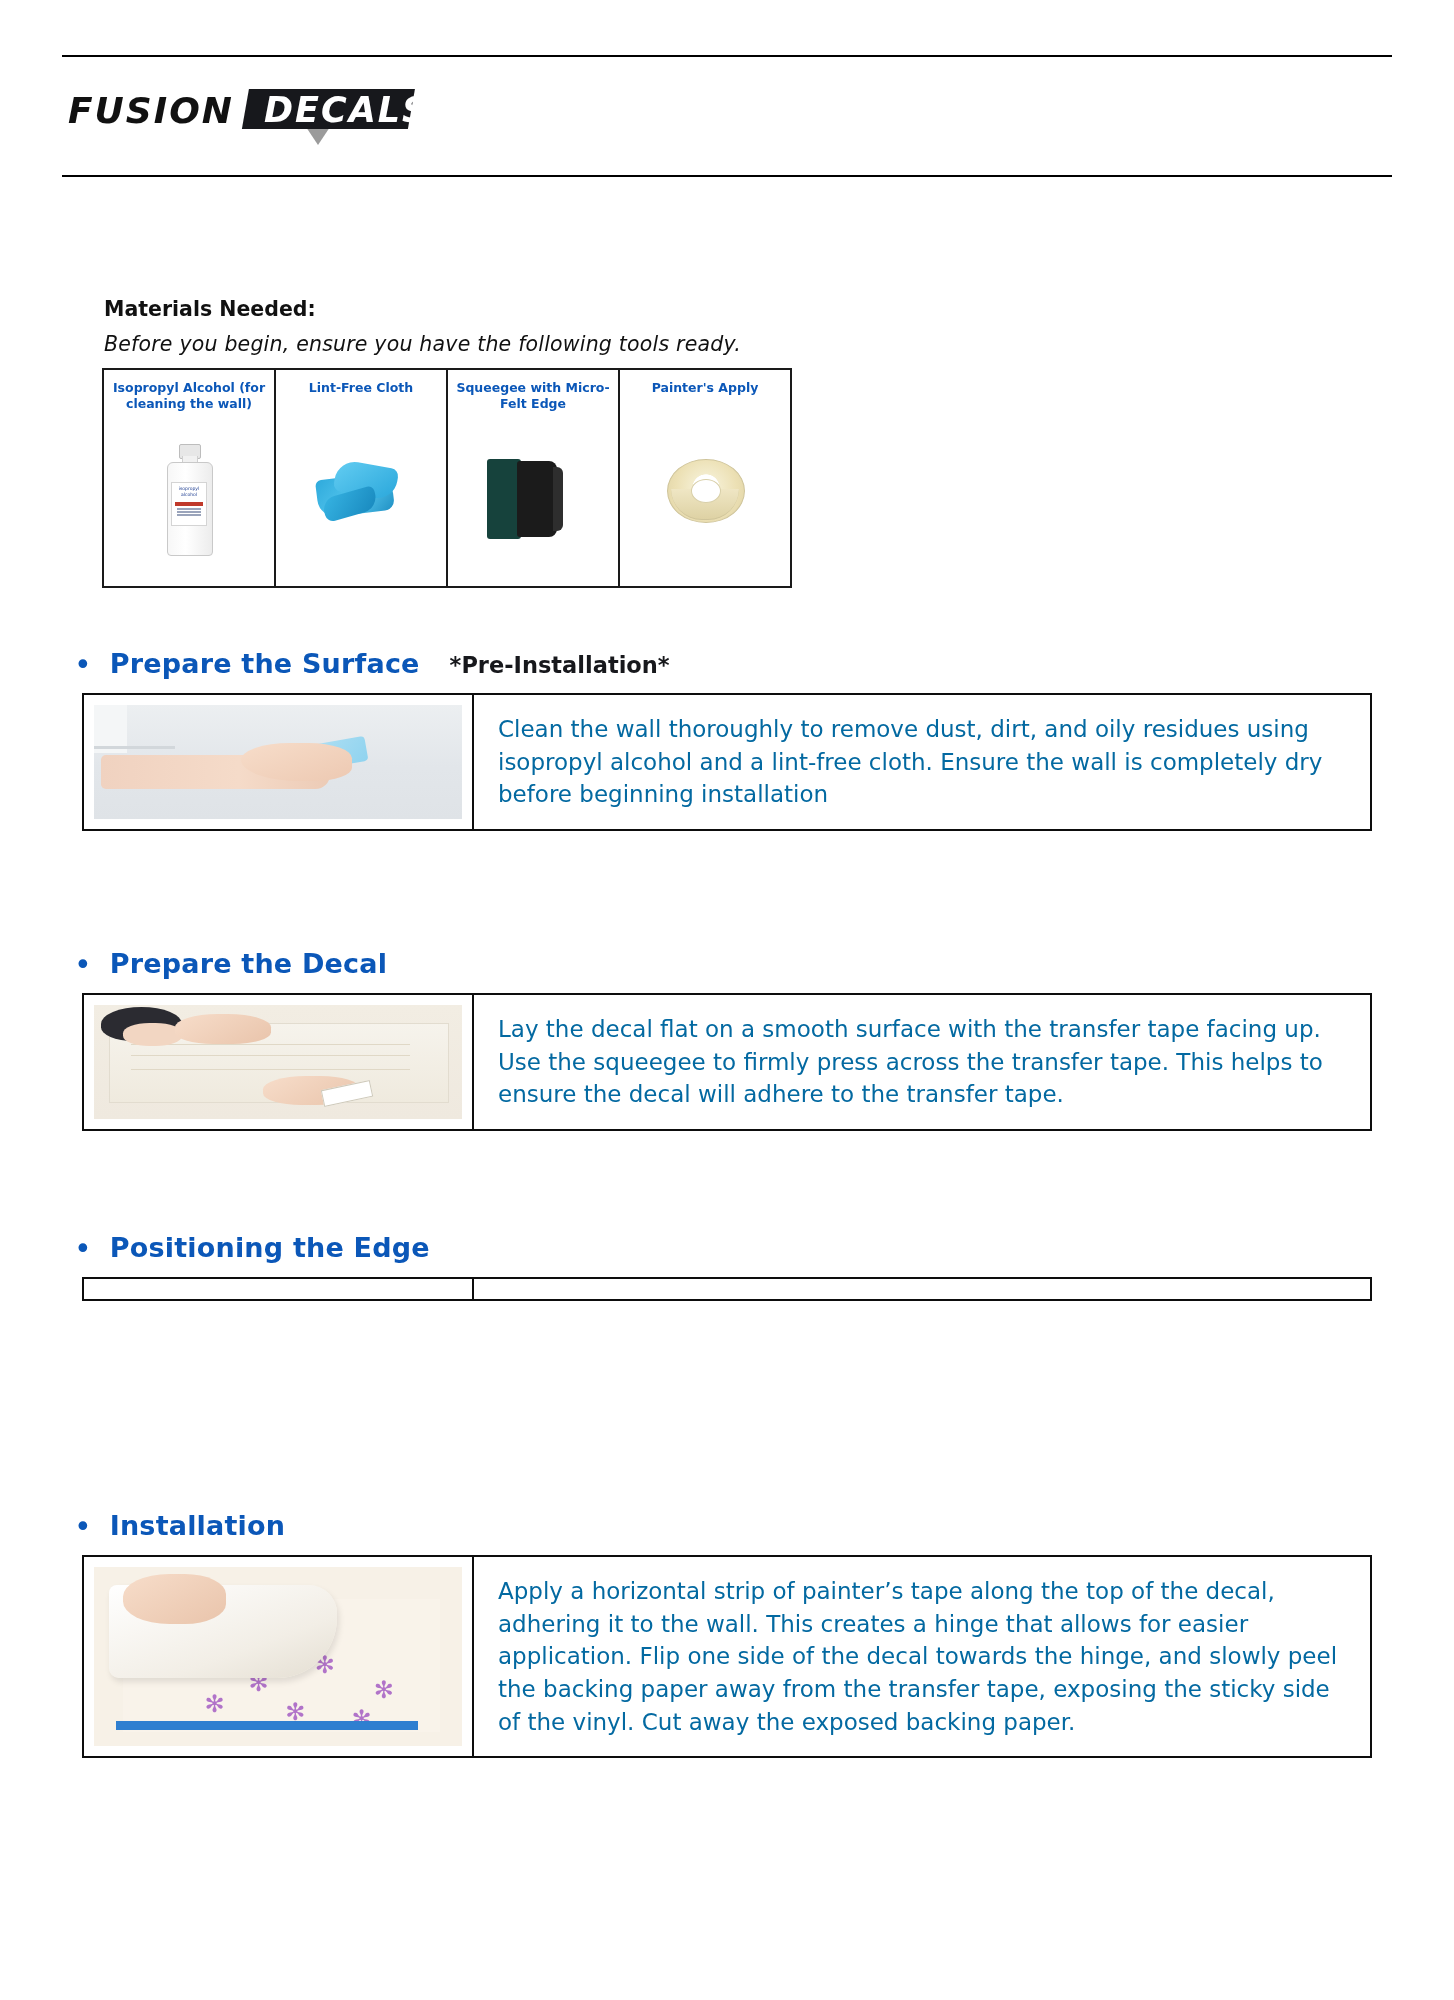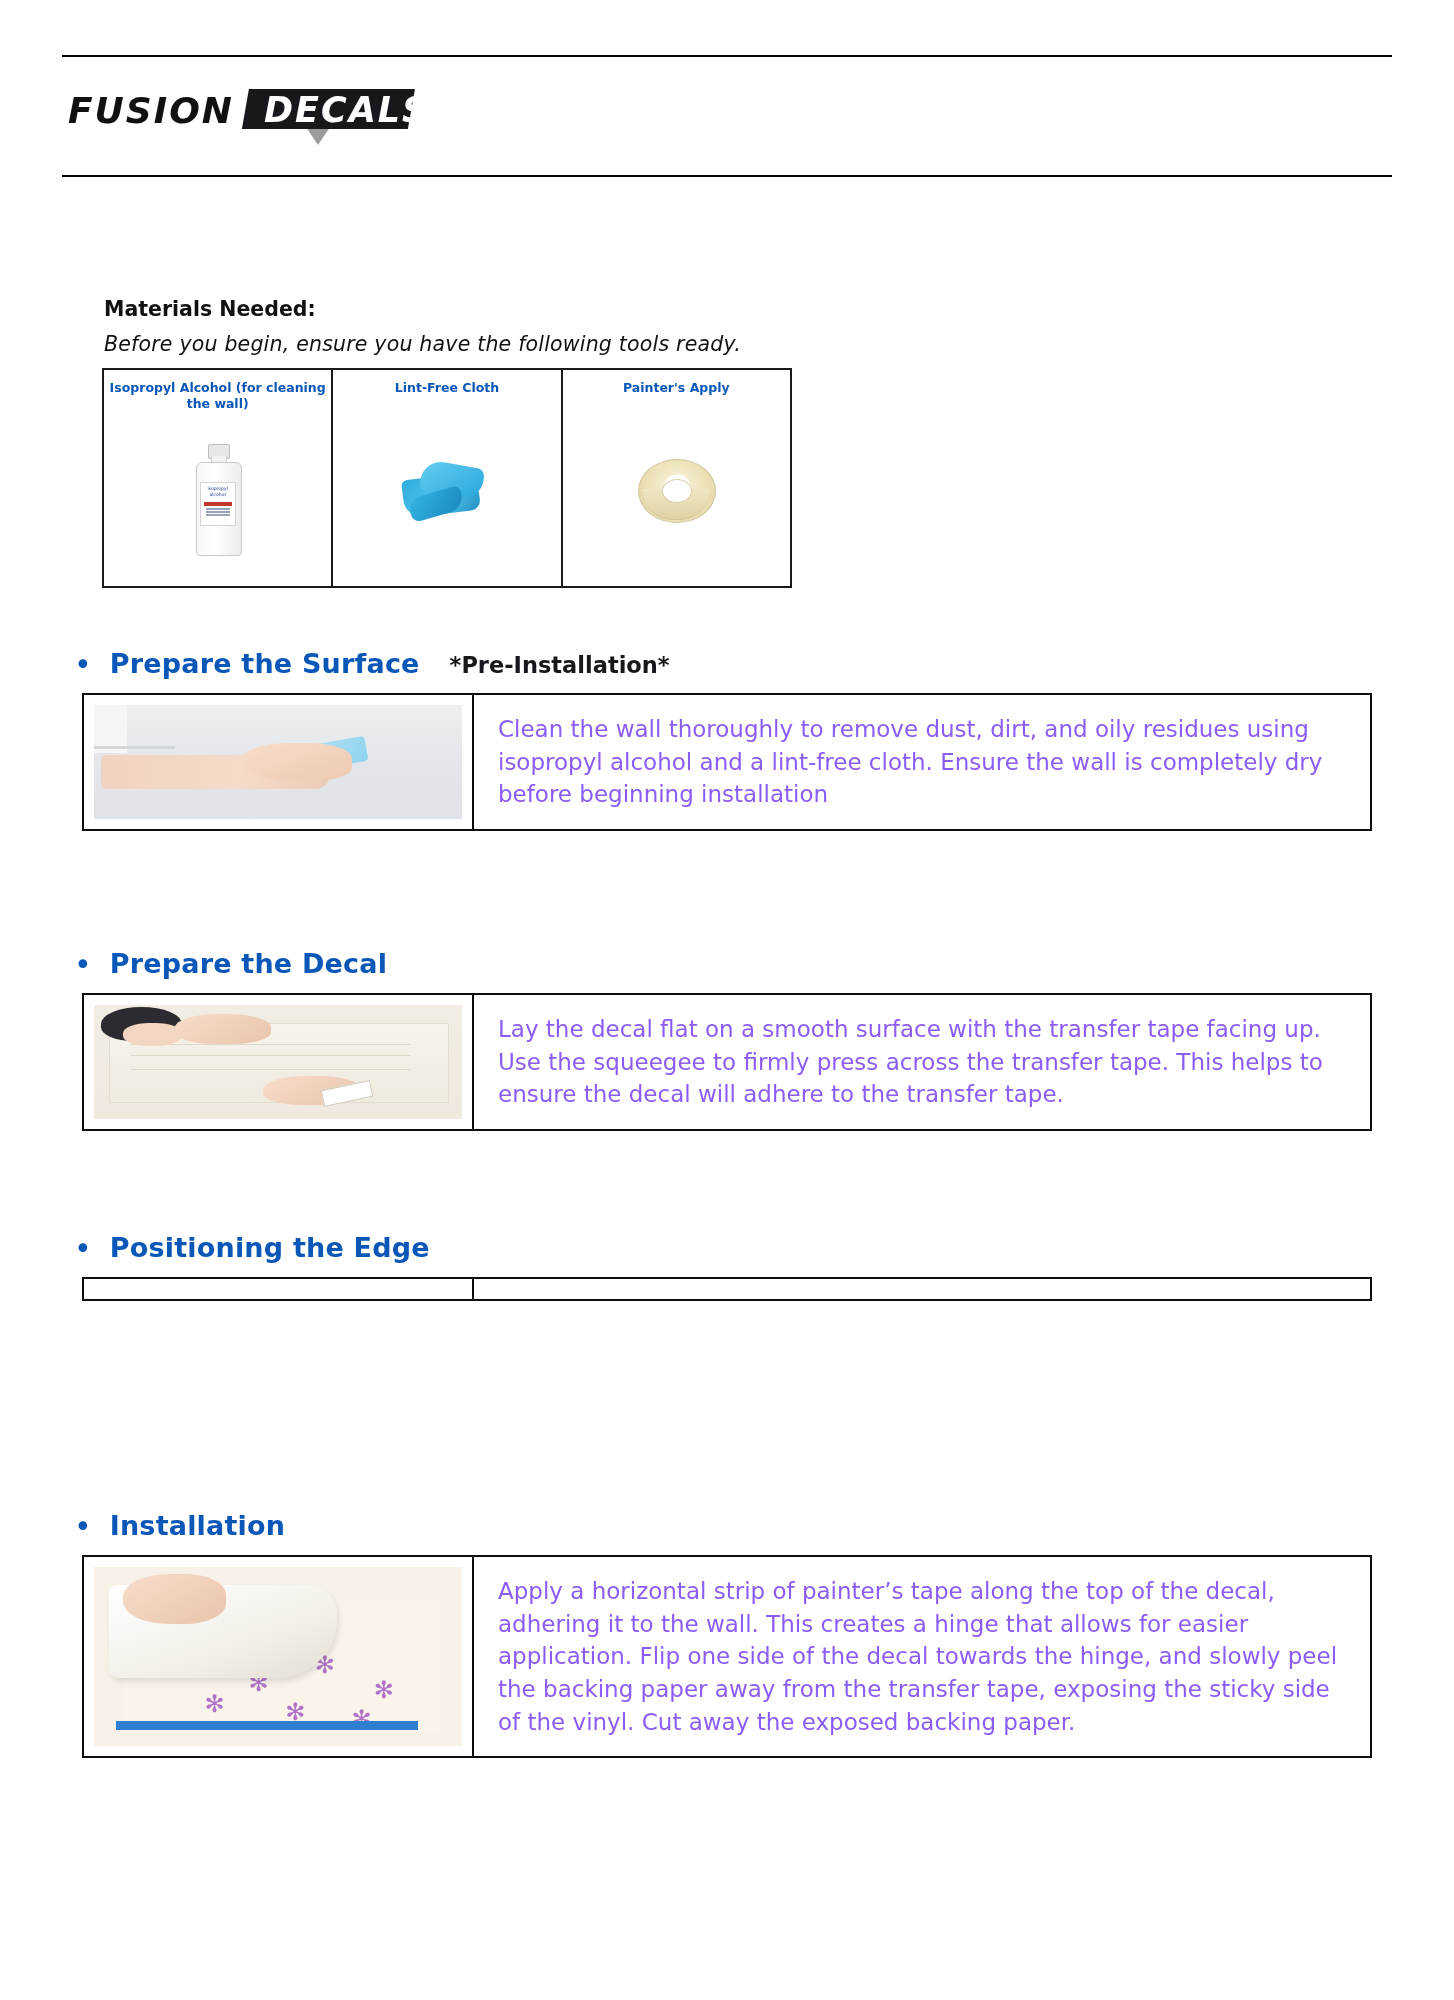--- a/index.html
+++ b/index.html
@@ -252,21 +252,21 @@
     display: flex;
     align-items: center;
     justify-content: center;
     flex: 0 0 390px;
   }
   .step-text {
     flex: 1 1 auto;
     padding: 18px 26px 18px 24px;
     font-size: 23px;
     line-height: 1.42;
-    color: #8b5cf6;
+    color: #0369a1;
     font-family: "DejaVu Sans", sans-serif;
   }
 
   .photo {
     width: 100%;
     height: 100%;
     position: relative;
     overflow: hidden;
   }
 
@@ -418,20 +418,30 @@
       <div class="mat-label">Lint-Free Cloth</div>
       <div class="mat-art">
         <div class="cloth">
             <div class="c1"></div>
             <div class="c2"></div>
             <div class="c3"></div>
           </div>
       </div>
     </div>
 
+    <div class="mat-cell">
+      <div class="mat-label">Squeegee with Micro-Felt Edge</div>
+      <div class="mat-art">
+        <div class="squeegee">
+            <div class="felt"></div>
+            <div class="blade"></div>
+            <div class="edge"></div>
+          </div>
+      </div>
+    </div>
 
     <div class="mat-cell">
       <div class="mat-label">Painter's Apply</div>
       <div class="mat-art">
         <div class="tape">
             <div class="roll"></div>
             <div class="side"></div>
             <div class="hole"></div>
           </div>
       </div>

